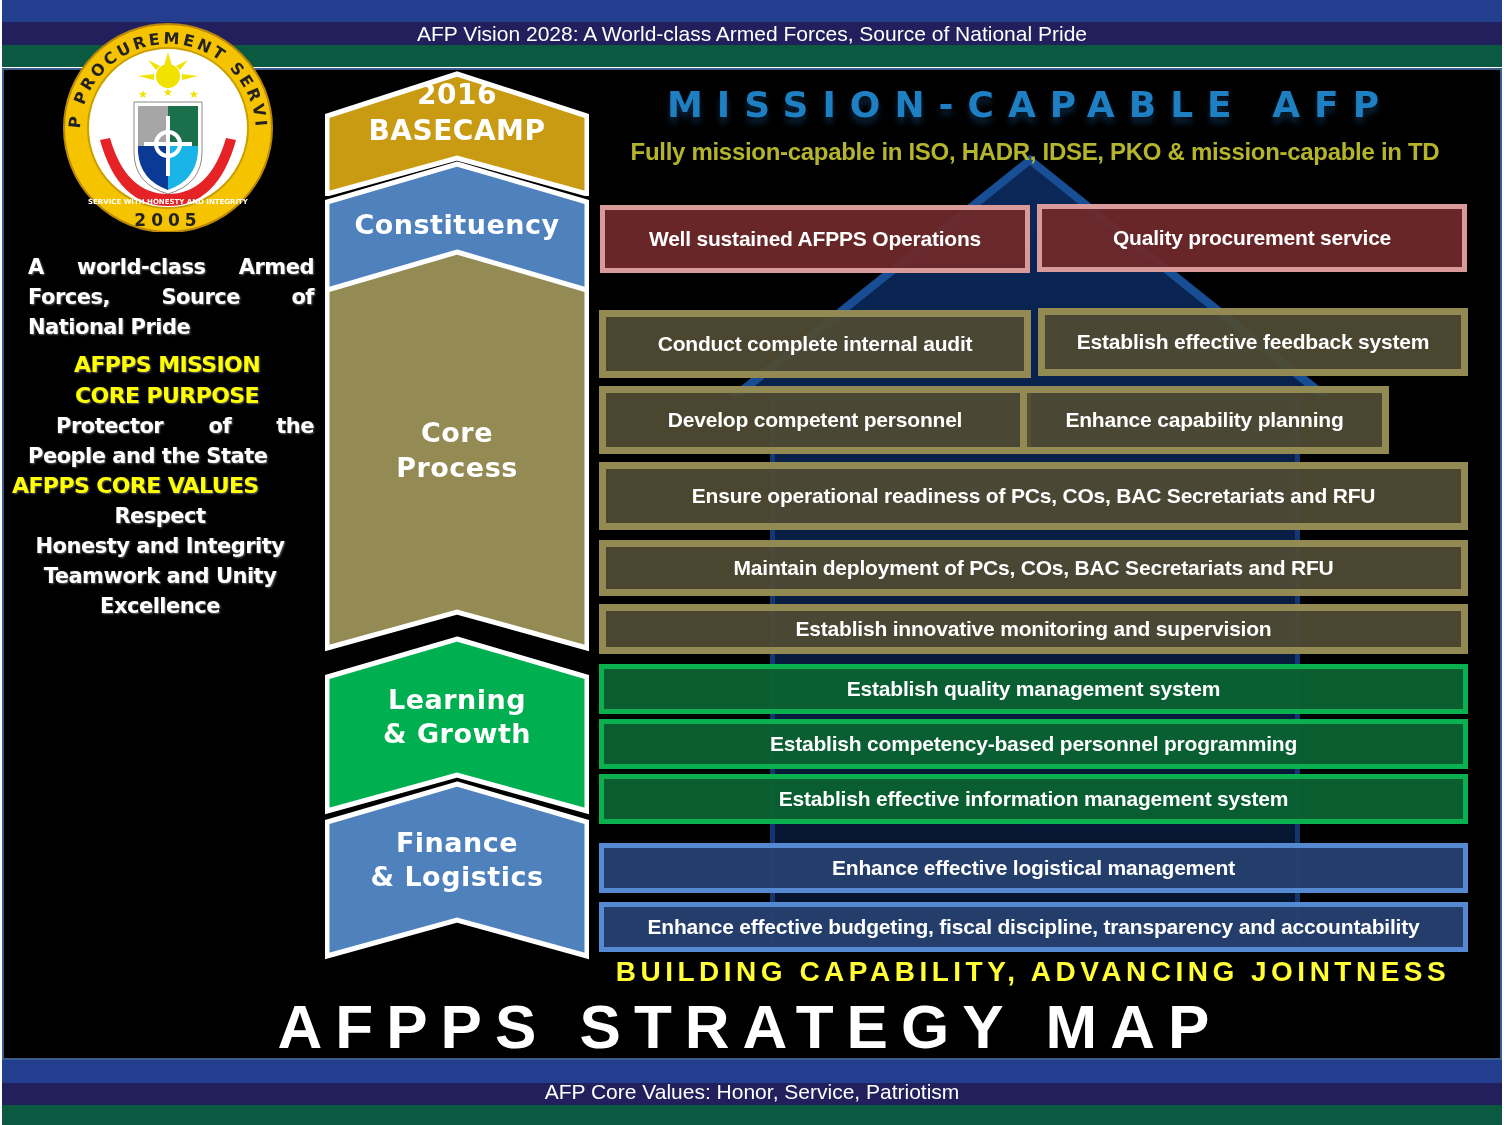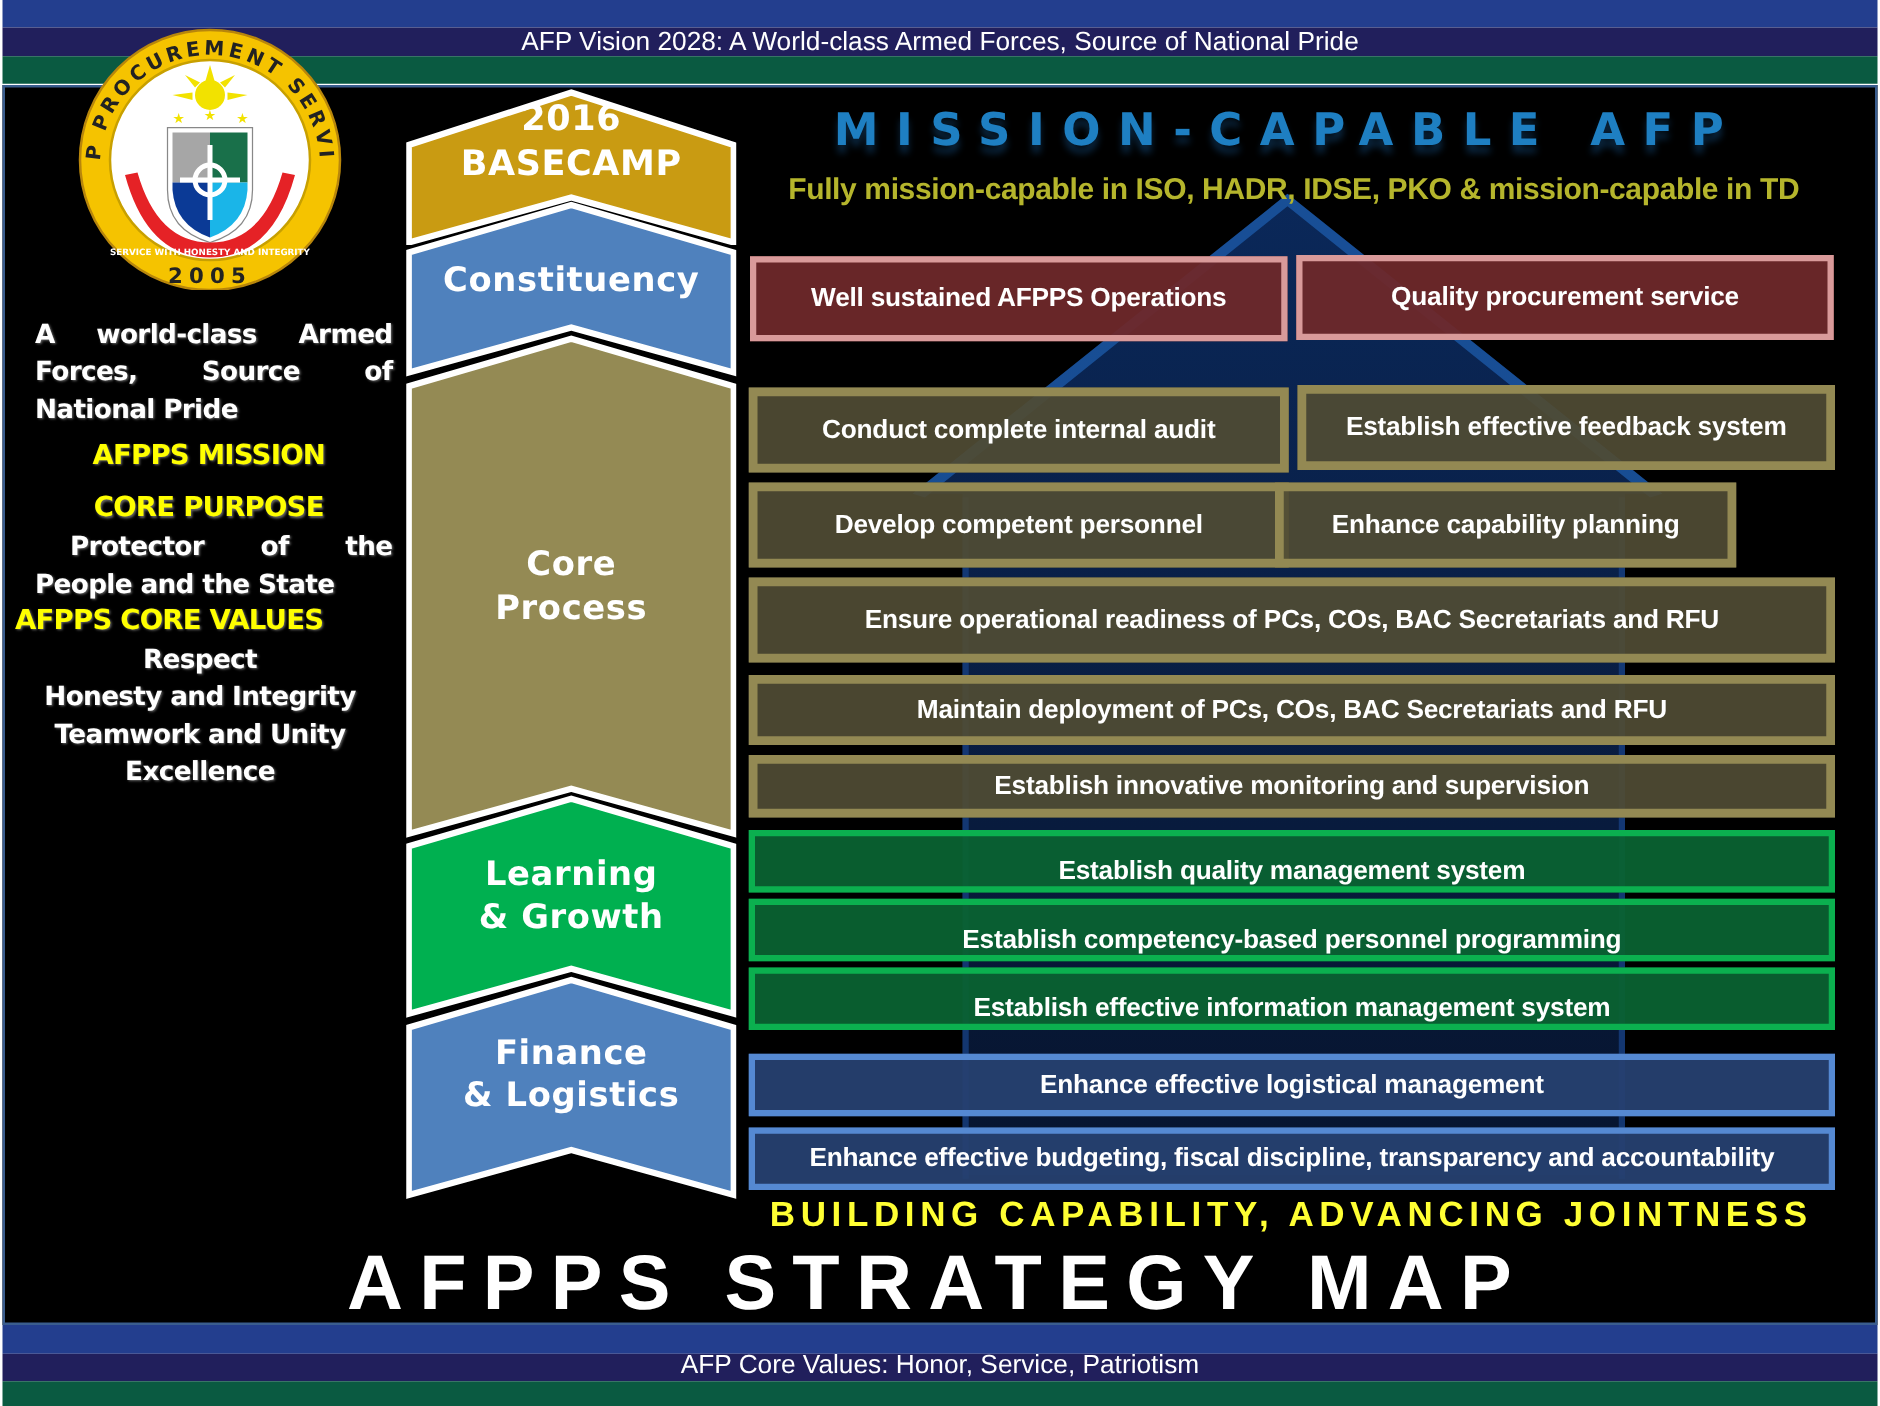--- a/index.html
+++ b/index.html
@@ -72,21 +72,21 @@
   }
 
   
   .obj {
     position: absolute; display: flex; align-items: center; justify-content: center;
     color: #fff; font-family: "Liberation Sans", sans-serif; font-weight: bold; font-size: 21px;
     text-align: center; white-space: nowrap; letter-spacing: -0.2px;
   }
   .obj.red { background: rgba(110,40,42,0.95); border: 5px solid #d99a9a; }
   .obj.olive { background: rgba(80,75,52,0.93); border: 7px solid #938953; }
-  .obj.green { background: rgba(10,98,50,0.95); border: 5px solid #0bb04f; align-items: flex-end; }
+  .obj.green { background: rgba(10,98,50,0.95); border: 5px solid #0bb04f; }
   .obj.blue { background: rgba(38,64,112,0.95); border: 5px solid #5589d2; }
 
   #tagline {
     position: absolute; left: 600px; width: 866px; top: 956px; text-align: center;
     color: #ffff33; font-family: "Liberation Sans", sans-serif; font-weight: bold; font-size: 28px;
     letter-spacing: 4.5px;
   }
   #map-title {
     position: absolute; left: 250px; width: 1000px; top: 992px; text-align: center;
     color: #fff; font-family: "Liberation Sans", sans-serif; font-weight: bold; font-size: 62px;
@@ -155,21 +155,21 @@
   </g>
 
   <path d="M 42,120 Q 60,186 110,186 Q 160,186 178,120 L 168,118 Q 152,174 110,174 Q 68,174 52,118 Z" fill="#e52226"></path>
   <text x="110" y="184" text-anchor="middle" font-family="DejaVu Sans, sans-serif" font-weight="bold" font-size="7" fill="#fff">SERVICE WITH HONESTY AND INTEGRITY</text>
   <text x="110" y="206" text-anchor="middle" font-family="DejaVu Sans, sans-serif" font-weight="bold" font-size="17" fill="#222" letter-spacing="5">2005</text>
 </svg>
 
 <div id="left-col">
   <div class="lc-body">A world-class Armed Forces, Source of National Pride</div>
   <div class="lc-head" style="margin-top:8px">AFPPS MISSION</div>
-  <div class="lc-head" style="margin-top:12px">CORE  PURPOSE</div>
+  <div class="lc-head" style="margin-top:1px">CORE  PURPOSE</div>
   <div class="lc-body" style="text-indent:28px">Protector of the People and the State</div>
   <div class="lc-head" style="text-align:left;margin-left:-8px;">AFPPS CORE  VALUES</div>
   <div class="lc-body center" style="width:280px">Respect</div>
   <div class="lc-body center" style="width:280px">Honesty and Integrity</div>
   <div class="lc-body center" style="width:280px">Teamwork and Unity</div>
   <div class="lc-body center" style="width:280px">Excellence</div>
 </div>
 
 <div class="chev" style="top:70px;height:126px">
   <svg width="264" height="126" viewBox="0 0 264 126">
@@ -179,21 +179,21 @@
   <div class="chev-label" style="top:44px;font-size:28px">BASECAMP</div>
 </div>
 
 <div class="chev" style="top:160px;height:142px">
   <svg width="264" height="142" viewBox="0 0 264 142">
     <polygon points="132,4 262,42 262,138 132,102 2,138 2,42" fill="#4f81bd" stroke="#fff" stroke-width="5"></polygon>
   </svg>
   <div class="chev-label" style="top:48px">Constituency</div>
 </div>
 
-<div class="chev" style="top:267px;height:405px">
+<div class="chev" style="top:248px;height:405px">
   <svg width="264" height="405" viewBox="0 0 264 405">
     <polygon points="132,4 262,42 262,400 132,364 2,400 2,42" fill="#948a54" stroke="#fff" stroke-width="5"></polygon>
   </svg>
   <div class="chev-label" style="top:168px">Core</div>
   <div class="chev-label" style="top:203px">Process</div>
 </div>
 
 <div class="chev" style="top:635px;height:180px">
   <svg width="264" height="180" viewBox="0 0 264 180">
     <polygon points="132,4 262,42 262,176 132,140 2,176 2,42" fill="#00b050" stroke="#fff" stroke-width="5"></polygon>

